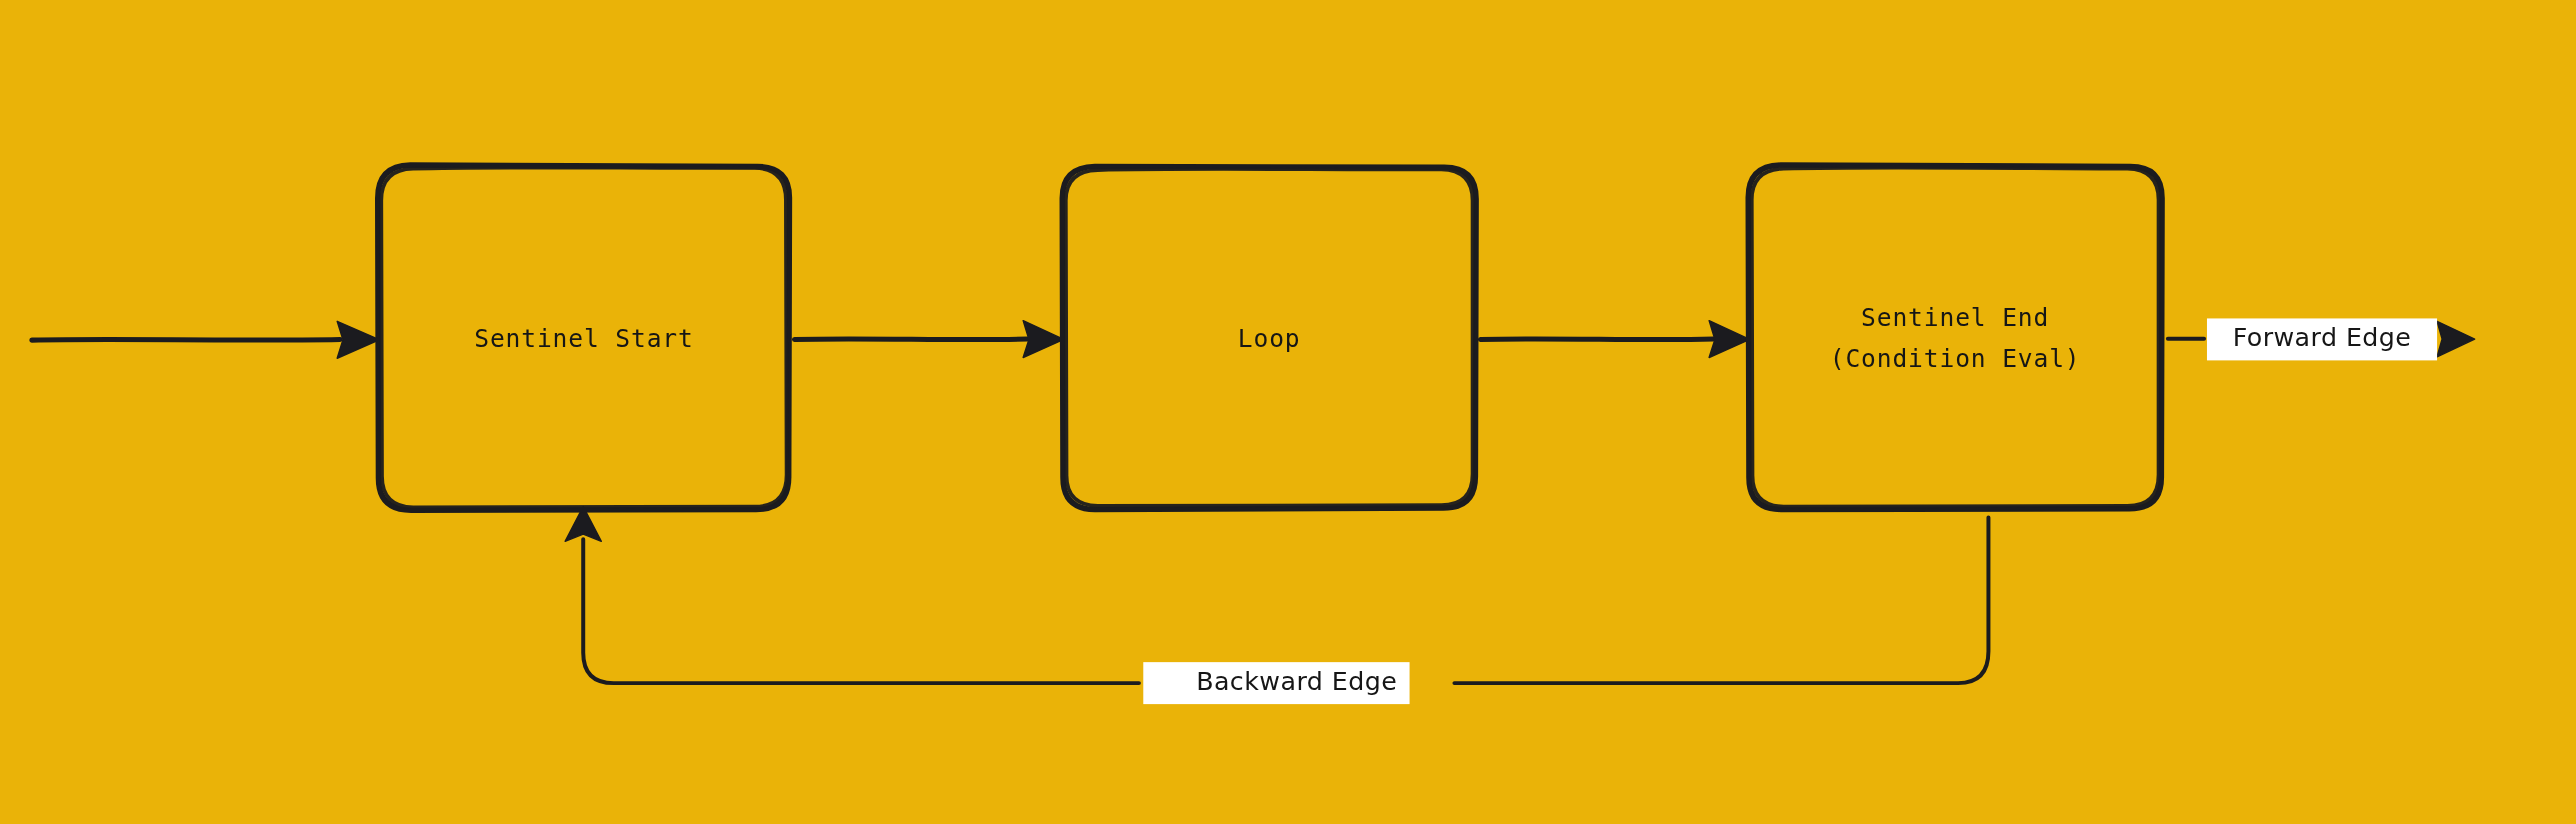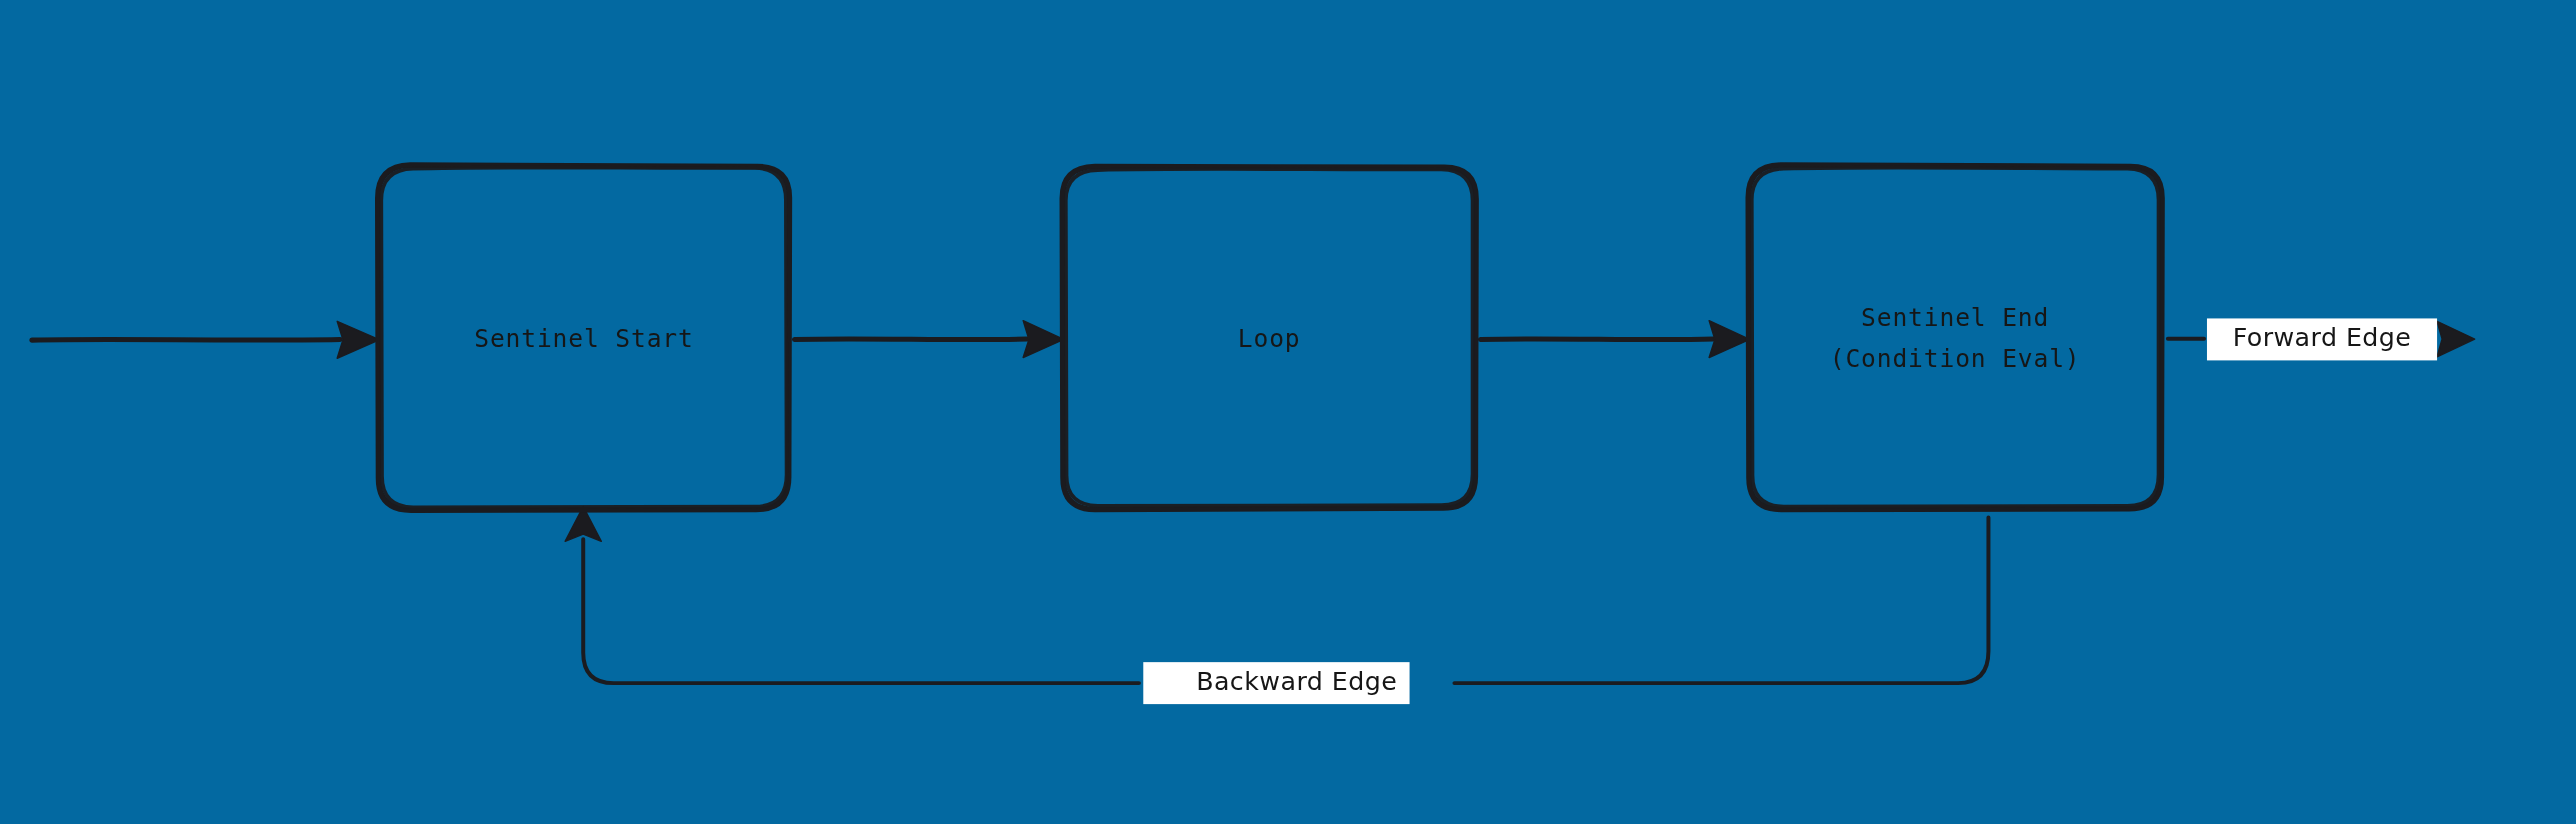--- a/index.html
+++ b/index.html
@@ -10,21 +10,21 @@
   body {
     width: 2576px;
     height: 825px;
     font-family: "DejaVu Sans", sans-serif;
     overflow: hidden;
   }
   #diagram-root {
     position: relative;
     width: 2576px;
     height: 825px;
-    background: #0369a1;
+    background: #eab308;
   }
   svg.canvas {
     position: absolute;
     top: 0;
     left: 0;
     width: 2576px;
     height: 825px;
     display: block;
   }
   .node-stroke {

